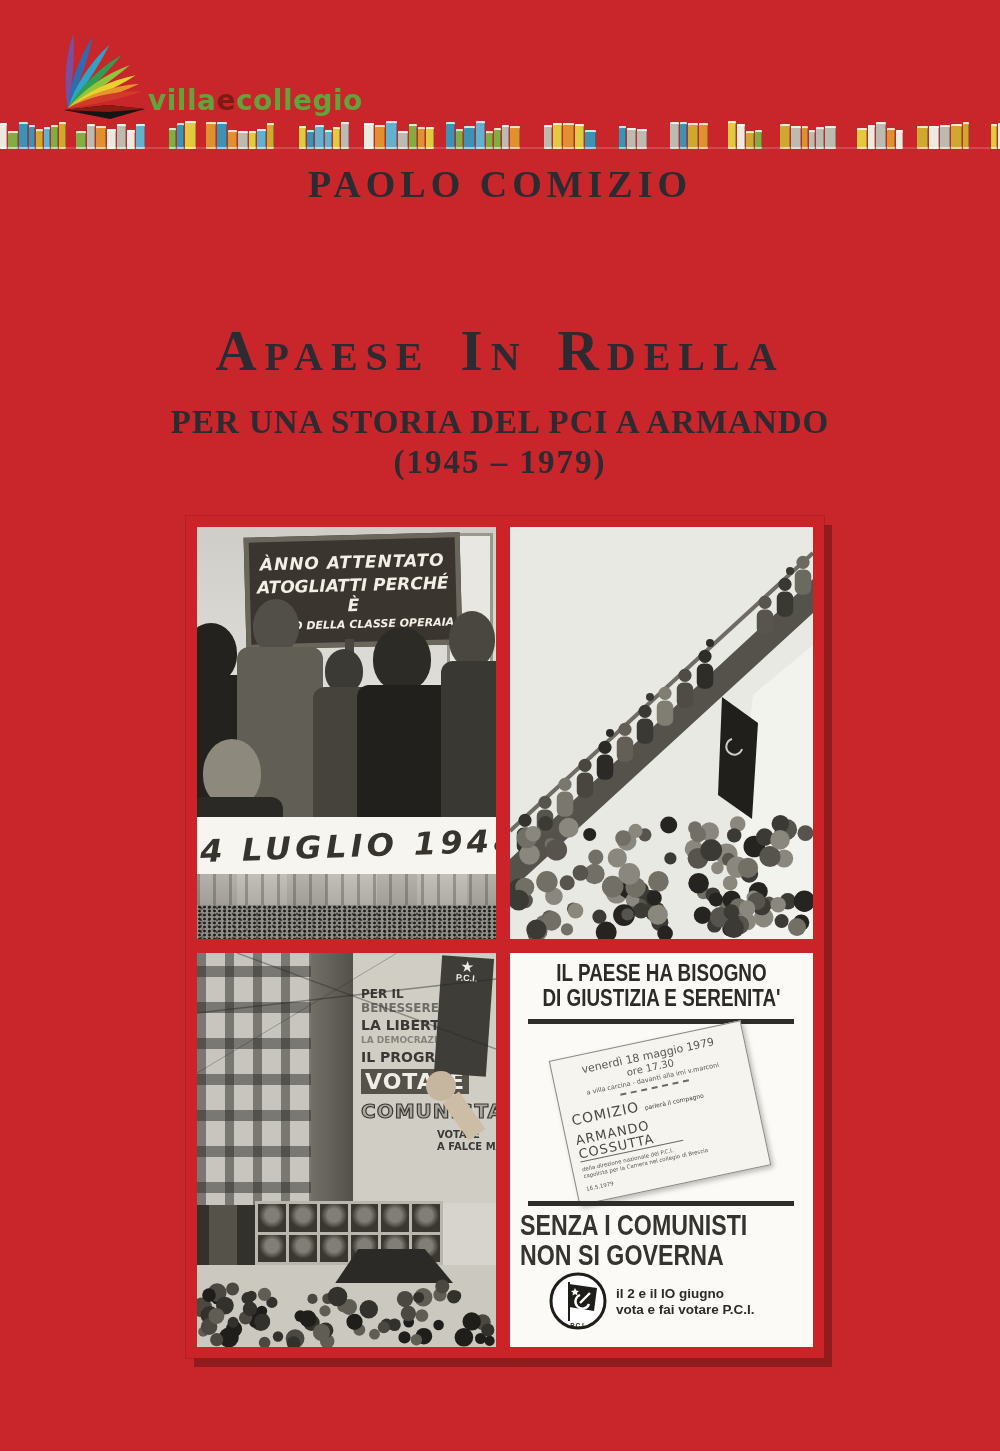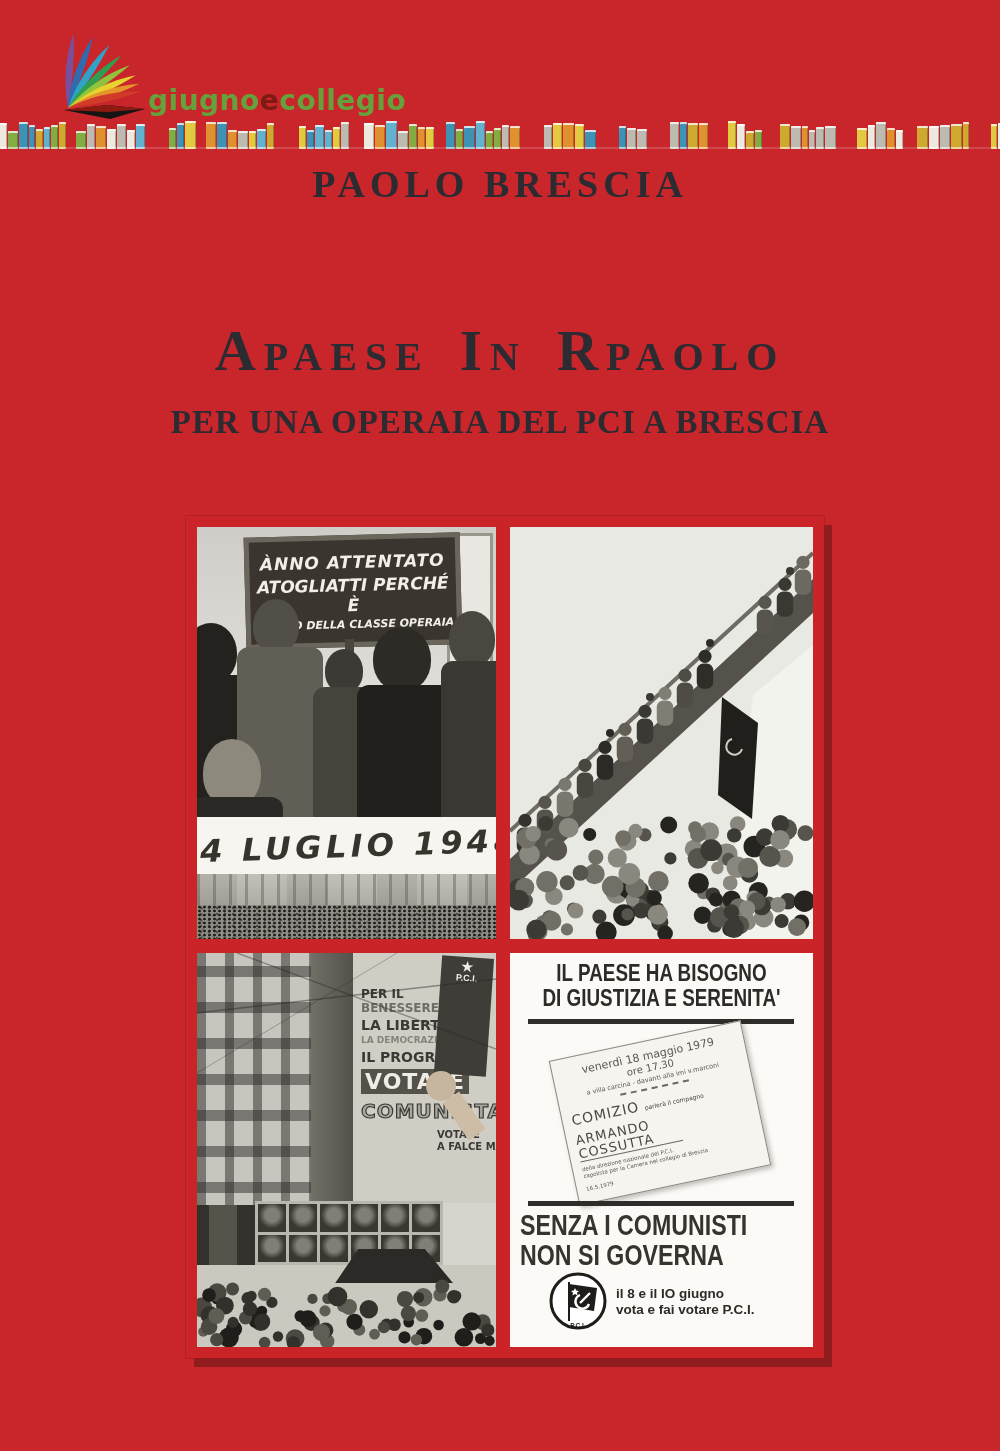--- a/index.html
+++ b/index.html
@@ -140,21 +140,21 @@
       <path d="M18 72 C 38 62, 66 56, 92 58 C 66 66, 42 70, 18 72 Z" fill="#2f9e4f" transform="rotate(-34 18 72)"></path>
       <path d="M18 72 C 38 62, 66 56, 92 58 C 66 66, 42 70, 18 72 Z" fill="#8fc43c" transform="rotate(-24 18 72)"></path>
       <path d="M18 72 C 38 62, 66 56, 92 58 C 66 66, 42 70, 18 72 Z" fill="#e8d22e" transform="rotate(-15 18 72)"></path>
       <path d="M18 72 C 38 62, 66 56, 92 58 C 66 66, 42 70, 18 72 Z" fill="#e6952b" transform="rotate(-8 18 72)"></path>
       <path d="M18 72 C 38 62, 66 56, 92 58 C 66 66, 42 70, 18 72 Z" fill="#d03a28" transform="rotate(-2 18 72)"></path>
       <path d="M14 74 L58 69 L95 73 L60 83 Z" fill="#161513"></path>
       <path d="M14 74 L58 69 L95 73 L58 76 Z" fill="#8e1b12"></path>
     </g>
   </svg>
   <div class="wordmark">
-    <span class="g">giugno</span><span class="a">e</span><span class="g">collegio</span>
+    <span class="g">villa</span><span class="a">e</span><span class="g">collegio</span>
   </div>
 
   <div class="strip">
       <div class="book" style="width: 7px; height: 26px; background-color: rgb(236, 233, 223);"></div>
       <div class="book" style="width: 10px; height: 18px; background-color: rgb(131, 173, 67);"></div>
       <div class="book" style="width: 9px; height: 27px; background-color: rgb(62, 147, 181);"></div>
       <div class="book" style="width: 6px; height: 24px; background-color: rgb(62, 147, 181);"></div>
       <div class="book" style="width: 7px; height: 20px; background-color: rgb(207, 169, 47);"></div>
       <div class="book" style="width: 6px; height: 22px; background-color: rgb(98, 178, 207);"></div>
       <div class="book" style="width: 7px; height: 24px; background-color: rgb(131, 173, 67);"></div>
@@ -241,26 +241,27 @@
       <div class="book" style="width: 10px; height: 23px; background-color: rgb(236, 233, 223);"></div>
       <div class="book" style="width: 10px; height: 24px; background-color: rgb(189, 186, 176);"></div>
       <div class="book" style="width: 11px; height: 25px; background-color: rgb(207, 169, 47);"></div>
       <div class="book" style="width: 6px; height: 27px; background-color: rgb(207, 169, 47);"></div>
       <div class="gap" style="width: 21px;"></div>
       <div class="book" style="width: 6px; height: 25px; background-color: rgb(227, 201, 63);"></div>
       <div class="book" style="width: 9px; height: 26px; background-color: rgb(236, 233, 223);"></div>
       <div class="gap" style="width: 10px;"></div>
     </div>
 
-  <div class="author">PAOLO BRESCIA</div>
+  <div class="author">PAOLO COMIZIO</div>
 
   <div class="title-main">
-    <span class="w"><span class="lead">A</span><span>PAESE</span></span><span class="w"><span class="lead">I</span><span>N</span></span><span class="w"><span class="lead">R</span><span>PAOLO</span></span>
+    <span class="w"><span class="lead">A</span><span>PAESE</span></span><span class="w"><span class="lead">I</span><span>N</span></span><span class="w"><span class="lead">R</span><span>DELLA</span></span>
   </div>
-  <div class="title-sub">PER UNA OPERAIA DEL PCI A BRESCIA</div>
+  <div class="title-sub">PER UNA STORIA DEL PCI A ARMANDO</div>
+  <div class="title-years">(1945 – 1979)</div>
 
   <div class="collage">
     <div class="grid">
 
       <div class="photo tl">
         <div class="frag">O</div>
         <div class="window"></div>
         <div class="sign">
           <div class="s1">ÀNNO ATTENTATO</div>
           <div class="s2">ATOGLIATTI PERCHÉ È</div>
@@ -575,21 +576,21 @@
           <svg width="60" height="62" viewBox="0 0 60 62">
             <circle cx="30" cy="30" r="27" fill="#fff" stroke="#1e1d1a" stroke-width="3"></circle>
             <line x1="21" y1="11" x2="21" y2="50" stroke="#1e1d1a" stroke-width="2"></line>
             <path d="M21 13 L49 17 L46 40 L21 36 Z" fill="#1e1d1a"></path>
             <path d="M41 33 a7 7 0 1 1 -9 -9" stroke="#fff" stroke-width="2.4" fill="none"></path>
             <line x1="32" y1="32" x2="42" y2="22" stroke="#fff" stroke-width="2.4"></line>
             <polygon points="27,17 28.2,19.6 31,19.9 29,21.8 29.5,24.5 27,23.1 24.5,24.5 25,21.8 23,19.9 25.8,19.6" fill="#fff"></polygon>
             <text x="30" y="57" font-size="6.5" font-weight="bold" text-anchor="middle" fill="#1e1d1a">P.C.I.</text>
           </svg>
           <div class="cta">
-            <div>il 8 e il IO giugno</div>
+            <div>il 2 e il IO giugno</div>
             <div>vota e fai votare P.C.I.</div>
           </div>
         </div>
       </div>
 
     </div>
   </div>
 </div>
 
 </body></html>

